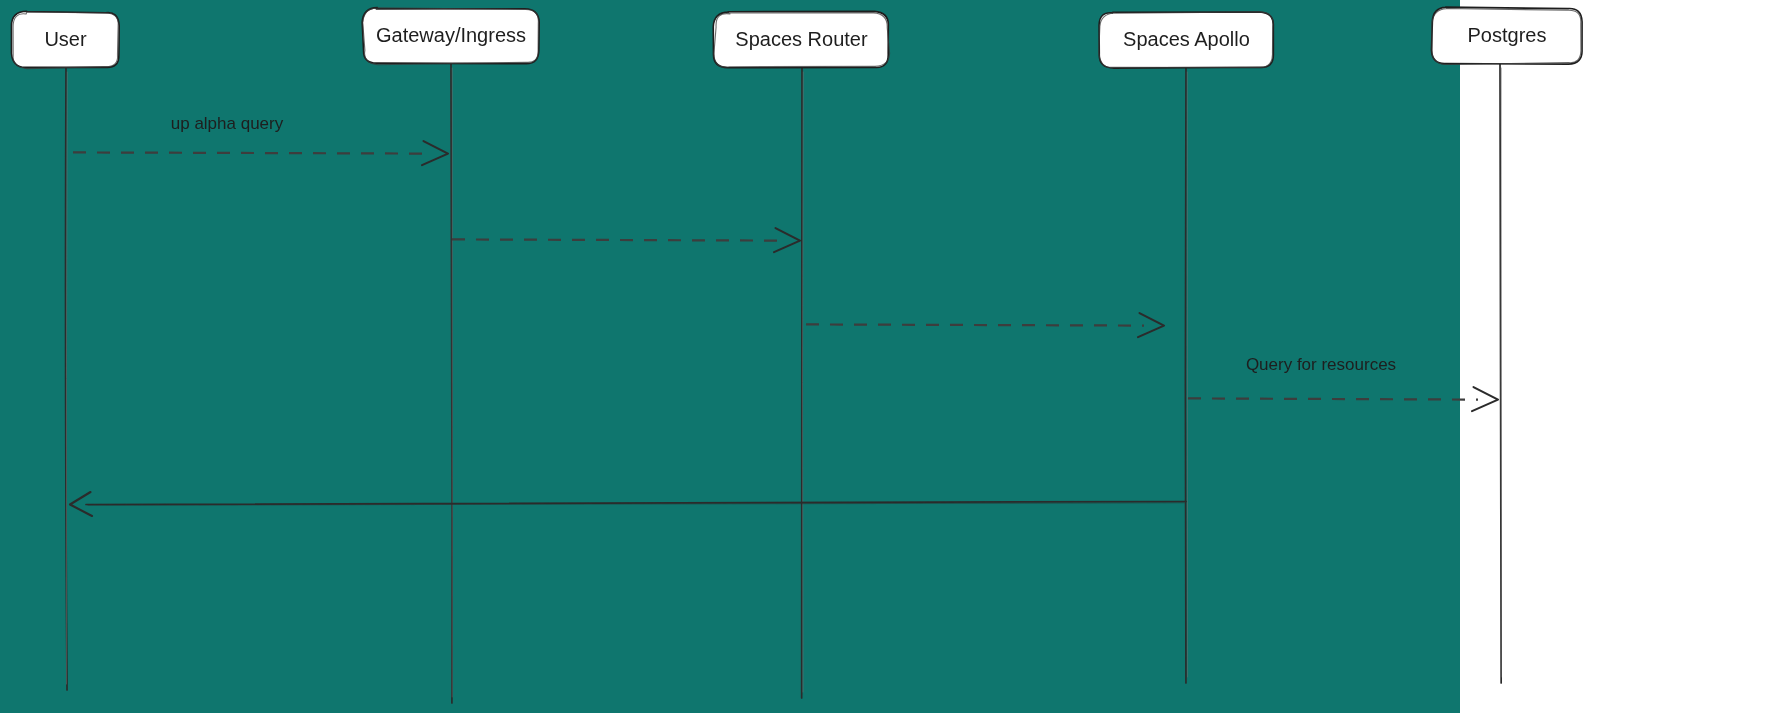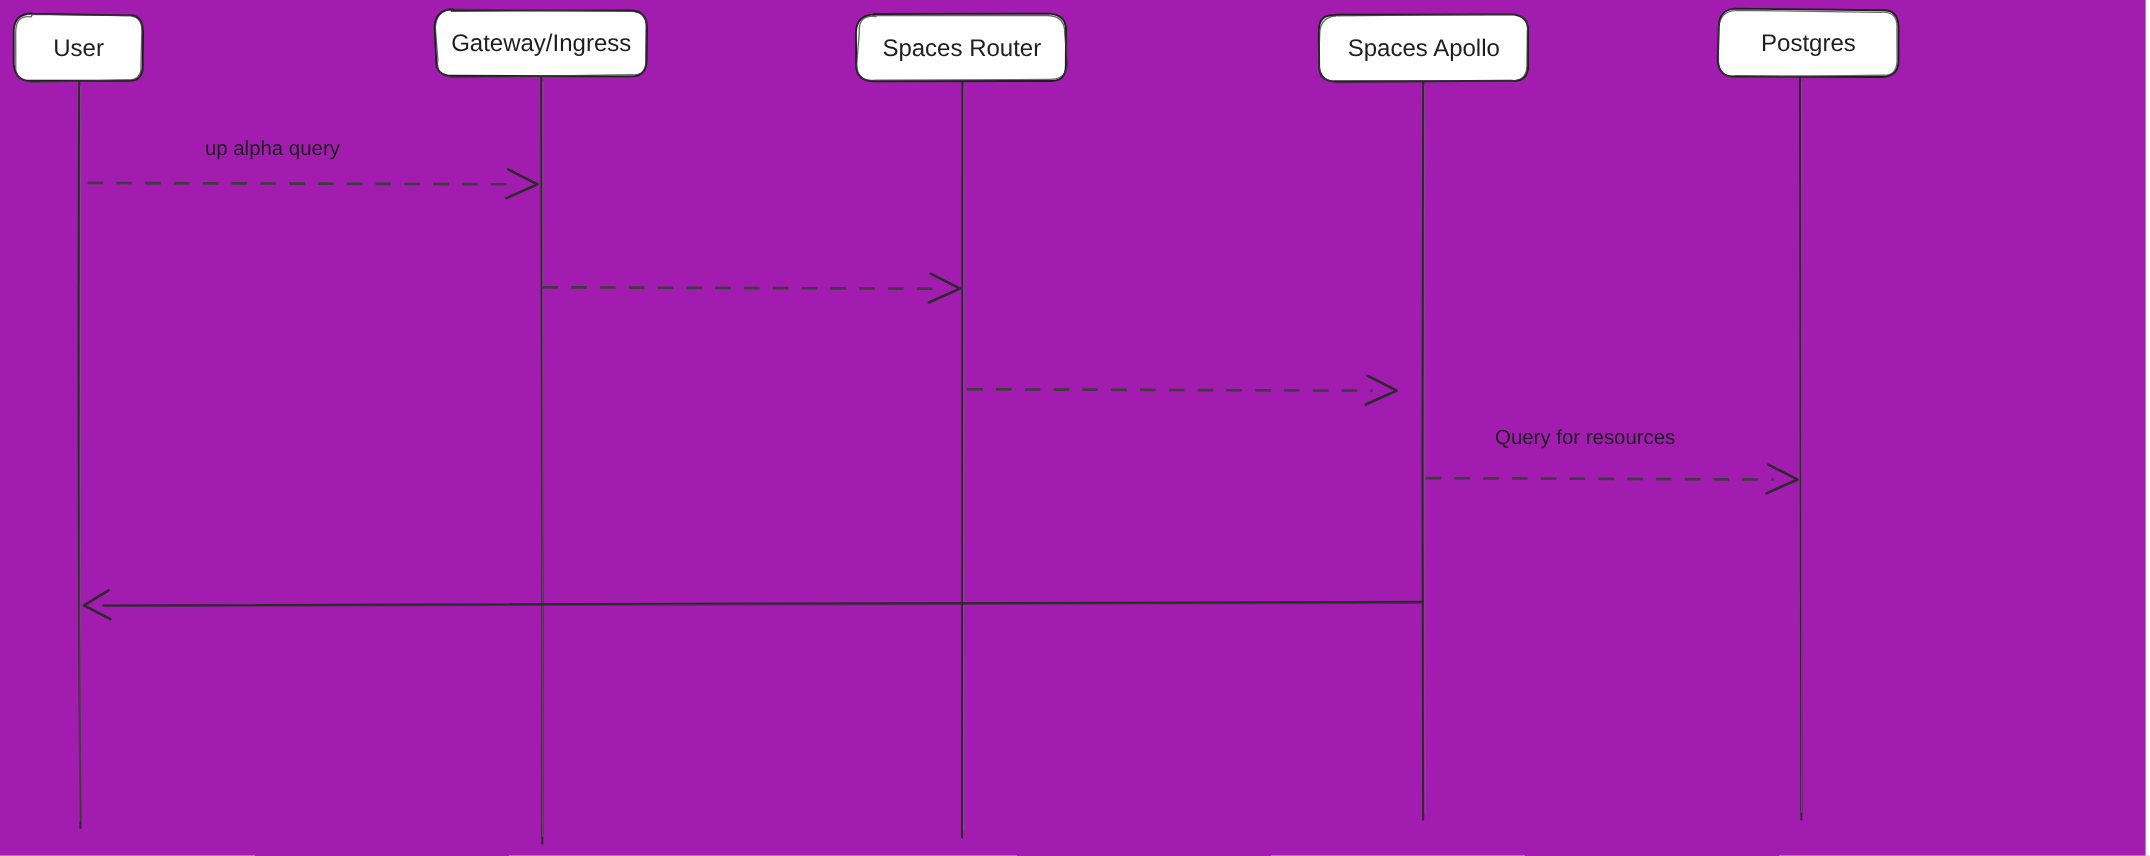--- a/index.html
+++ b/index.html
@@ -10,23 +10,23 @@
   }
   body {
     font-family: "Liberation Sans", sans-serif;
     width: 1792px;
     height: 713px;
     overflow: hidden;
     position: relative;
   }
   #canvas-wrap {
     position: relative;
-    width: 1788px;
+    width: 1460px;
     height: 713px;
-    background: #a21caf;
+    background: #0f766e;
   }
   svg.diagram {
     position: absolute;
     left: 0;
     top: 0;
     width: 1792px;
     height: 713px;
     display: block;
   }
   .participant-label {

